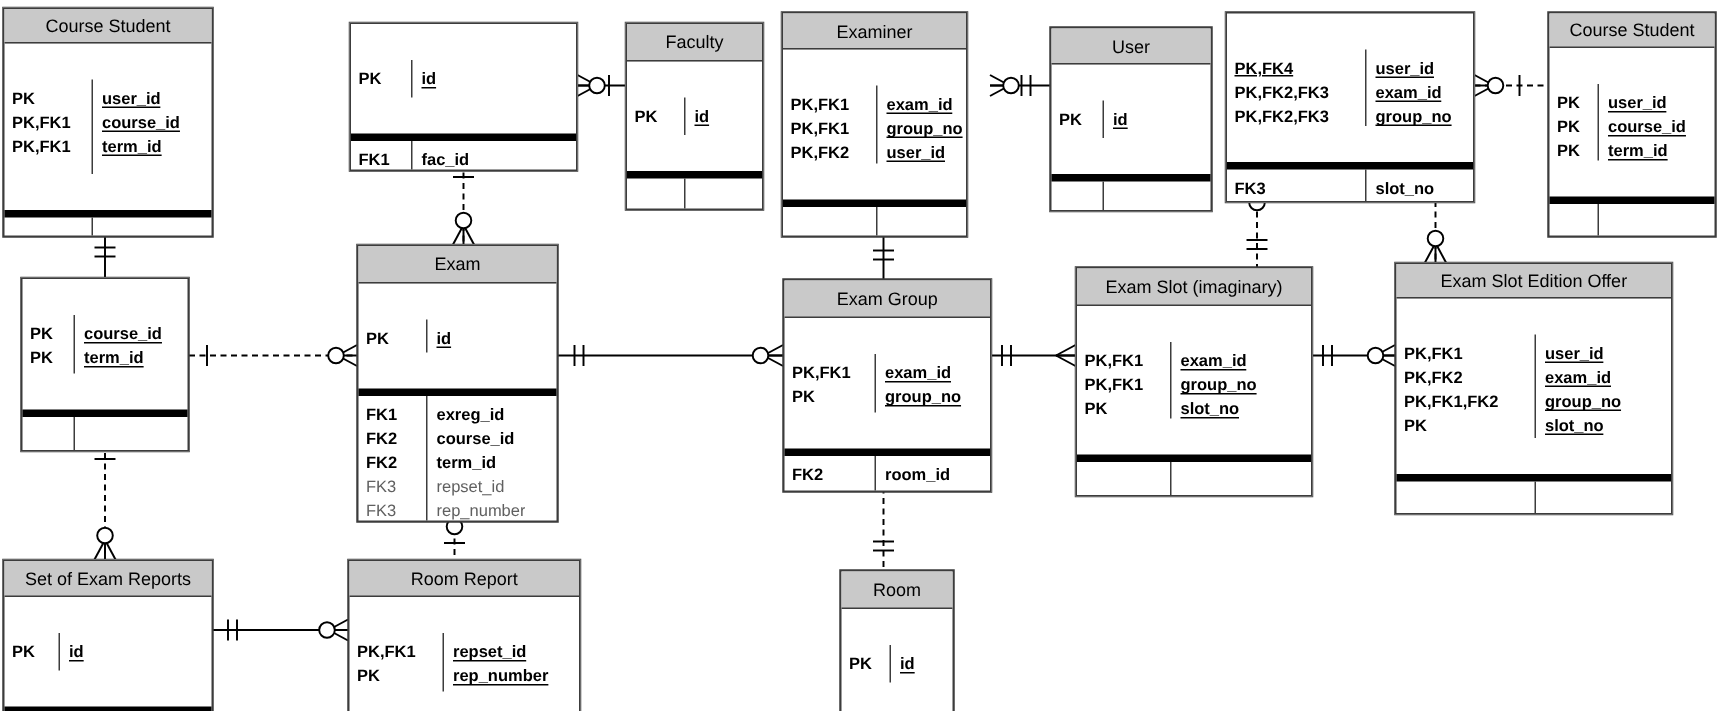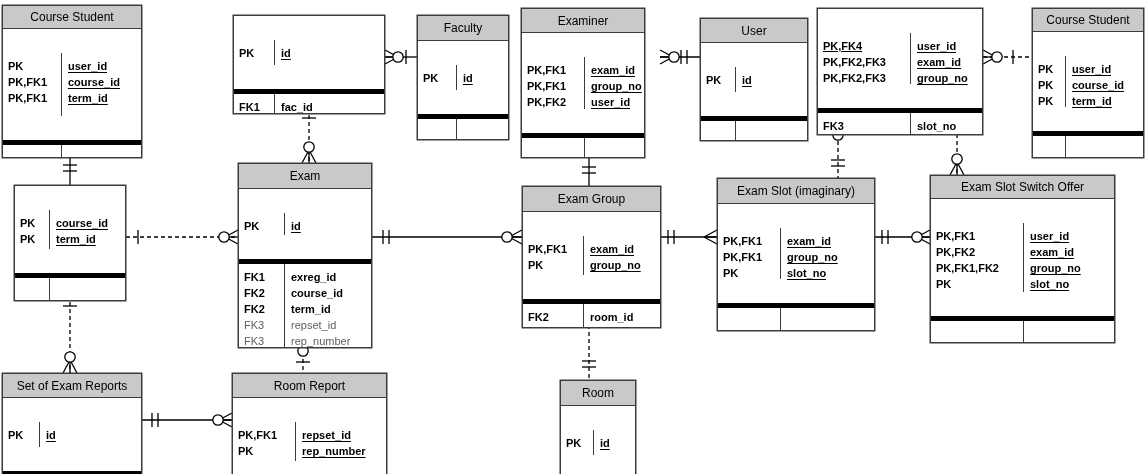--- a/index.html
+++ b/index.html
@@ -389,21 +389,21 @@
         <div class="row">
           <span class="k" style="width: 62px;">PK</span>
           <span class="n pk">slot_no</span>
         </div>
       </div>
       <div class="sec" style="height: 27px;">
         <div class="divider" style="left: 62px;"></div>
       </div>
     </div>
     <div class="entity" style="left: 930px; top: 175px; width: 185px;">
-      <div class="title" style="height: 23px;">Exam Slot Switch Offer</div>
+      <div class="title" style="height: 23px;">Exam Slot Edition Offer</div>
       <div class="sec" style="height: 69px;">
         <div class="divider" style="left: 92px;"></div>
         <div class="row">
           <span class="k" style="width: 92px;">PK,FK1</span>
           <span class="n pk">user_id</span>
         </div>
         <div class="row">
           <span class="k" style="width: 92px;">PK,FK2</span>
           <span class="n pk">exam_id</span>
         </div>

